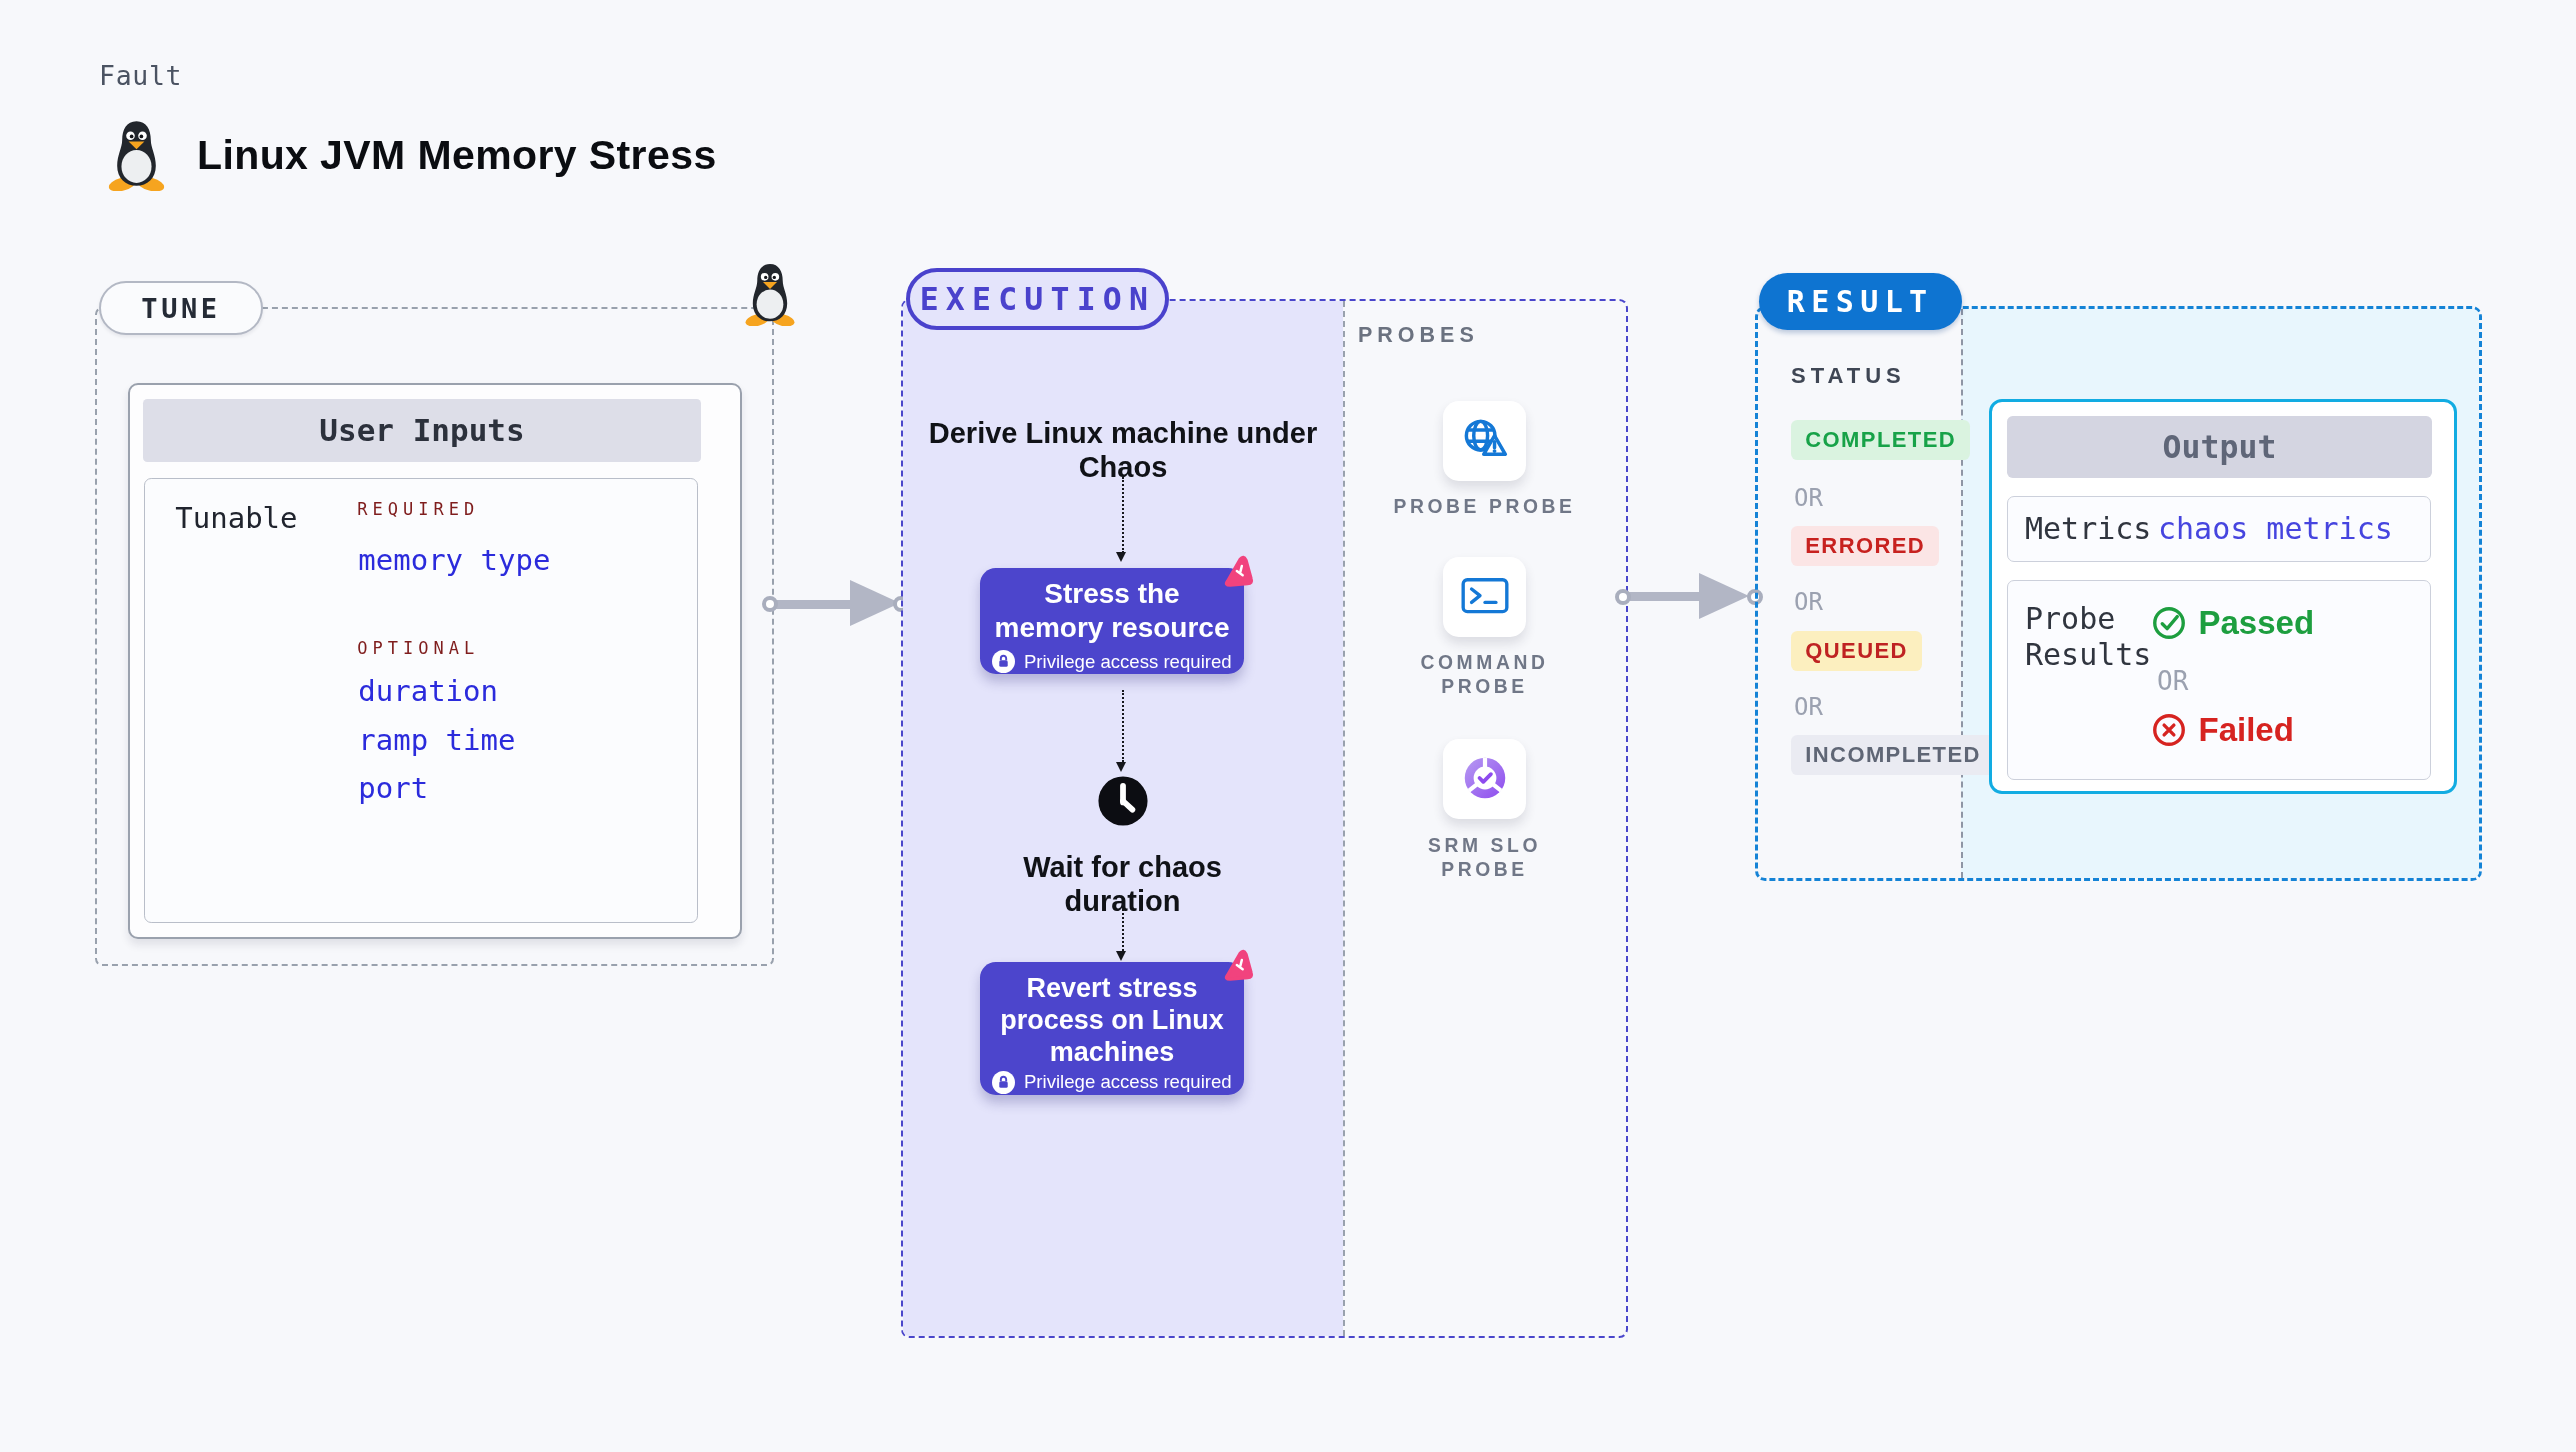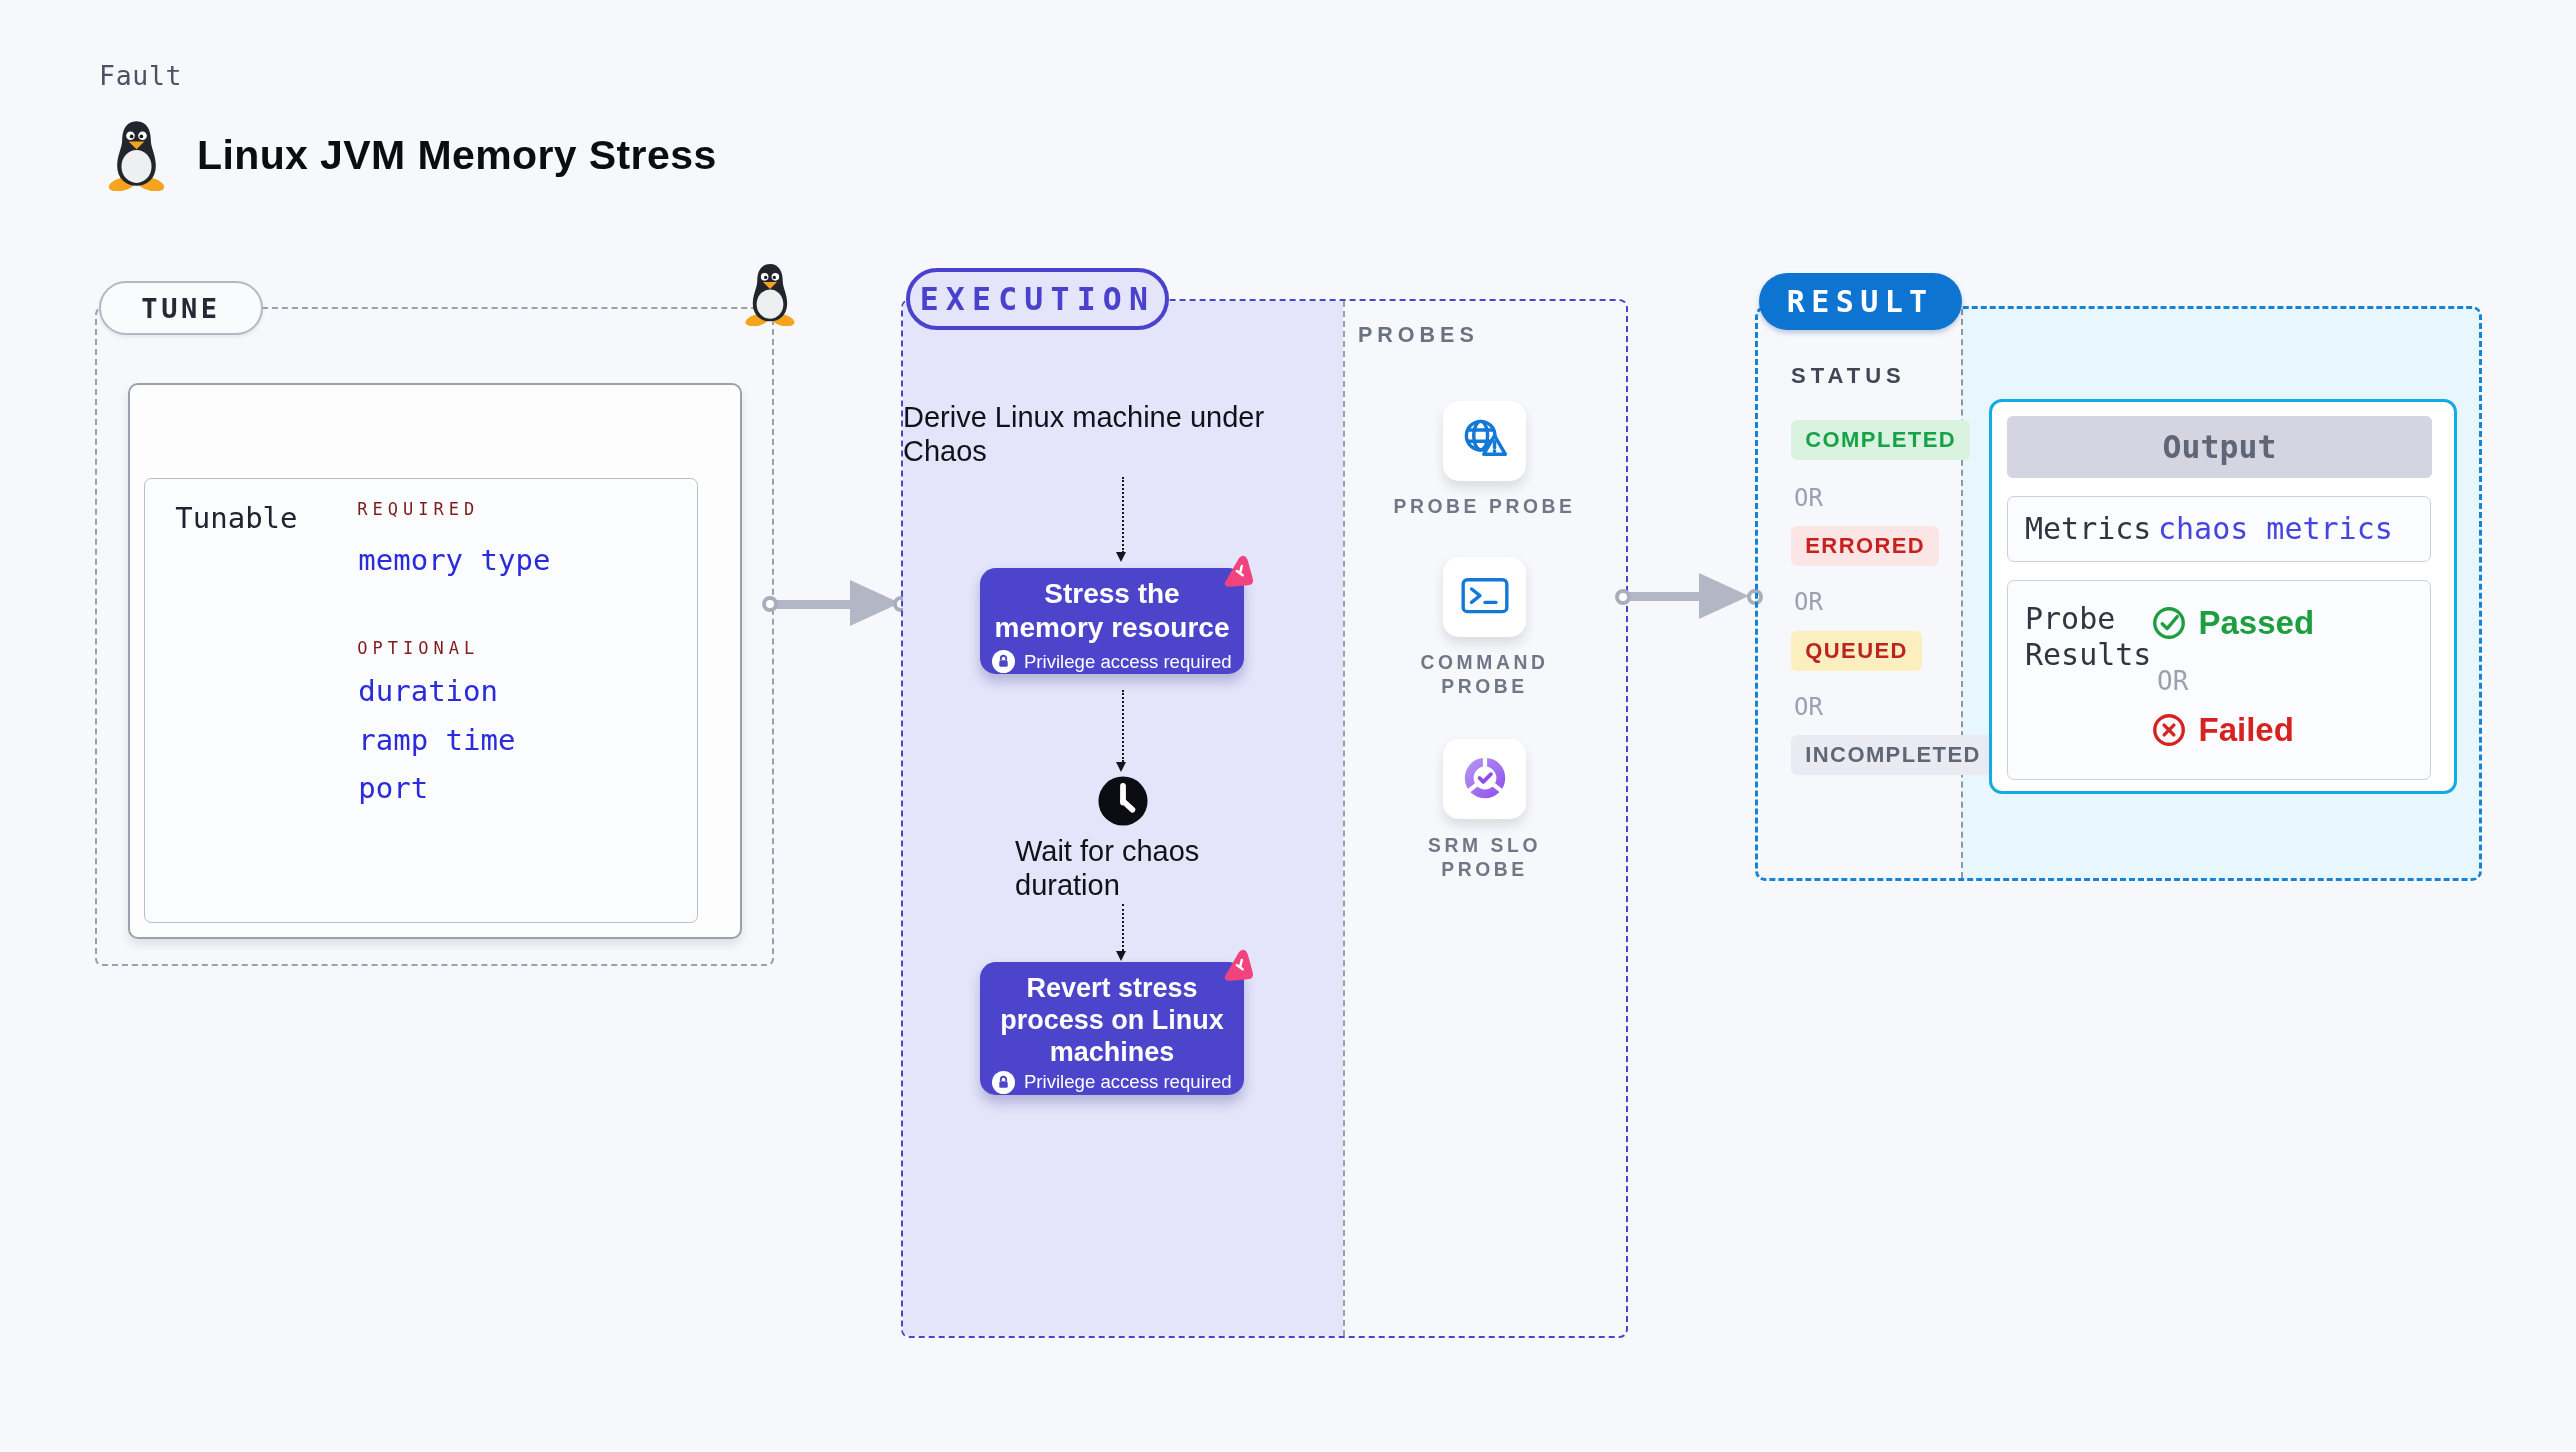--- a/index.html
+++ b/index.html
@@ -38,21 +38,21 @@
   
   .dotline{position:absolute;width:0;border-left:2.9px dotted #15161c;}
   .dothead{position:absolute;width:0;height:0;border:5.7px solid transparent;border-top:10px solid #15161c;}
 
   
   .exec-box{left:901px;top:299px;width:723px;height:1035px;border:2.9px dashed #4a46cb;border-radius:8.6px;}
   .exec-fill{left:0;top:0;width:440px;height:100%;background:#e4e4fb;border-radius:5.7px 0 0 5.7px;}
   .exec-divider{left:440px;top:0;height:100%;width:0;border-left:2.1px dashed #99a1ad;}
   .exec-pill{left:2.9px;top:-33px;width:255px;height:54px;background:#e4e4fb;border:4.3px solid #4a42cc;
     color:#4a42cc;font-size:31.5px;letter-spacing:7.2px;}
-  .step-text{width:440px;font-size:29px;font-weight:normal;color:#101217;line-height:34px;}
+  .step-text{width:440px;text-align:center;font-size:29px;font-weight:bold;color:#101217;line-height:34px;margin-top:16px;}
   .chaos-btn{position:absolute;left:77px;width:264px;background:#4c45cc;border-radius:15.8px;
     box-shadow:0 7.2px 11.5px rgba(40,35,120,.25);text-align:center;color:#fff;cursor:pointer;}
   .chaos-btn .btn-title{display:block;font-size:28px;font-weight:bold;line-height:34px;padding:0 10px;}
   .priv-row{display:flex;align-items:center;justify-content:center;gap:8.6px;margin-top:5.7px;}
   .priv-row span{font-size:18.6px;color:#fff;}
   .pink-logo{position:absolute;right:-11.5px;top:-17px;width:40px;height:40px;}
 
   
   .probes-head{left:455px;top:21.5px;font-size:21.5px;font-weight:bold;letter-spacing:5px;color:#6b7280;}
   .probe-card{position:absolute;left:540px;width:83px;height:80px;background:#ffffff;border-radius:15.8px;
@@ -120,20 +120,21 @@
     <ellipse cx="22" cy="33" rx="10.5" ry="11.5" fill="#edeff1"></ellipse>
     <circle cx="17.8" cy="11.5" r="3" fill="#fff"></circle>
       <circle cx="26.2" cy="11.5" r="3" fill="#fff"></circle>
     <circle cx="18.6" cy="12" r="1.3" fill="#14161a"></circle>
       <circle cx="25.4" cy="12" r="1.3" fill="#14161a"></circle>
     <path d="M16.5 15.5 L27.5 15.5 L22 21 Z" fill="#f6a41f"></path>
   </svg>
 </div>
 
 <div class="abs ui-card">
+  <div class="abs ui-head mono">User Inputs</div>
   <div class="abs ui-inner">
     <div class="abs tunable mono">Tunable</div>
     <div class="abs req-opt mono" style="left:212px;top:20px;">REQUIRED</div>
     <div class="abs input-link mono" style="left:213px;top:64px;">memory type</div>
     <div class="abs req-opt mono" style="left:212px;top:159px;">OPTIONAL</div>
     <div class="abs input-link mono" style="left:213px;top:195px;">duration</div>
     <div class="abs input-link mono" style="left:213px;top:244px;">ramp time</div>
     <div class="abs input-link mono" style="left:213px;top:292px;">port</div>
   </div>
 </div>

